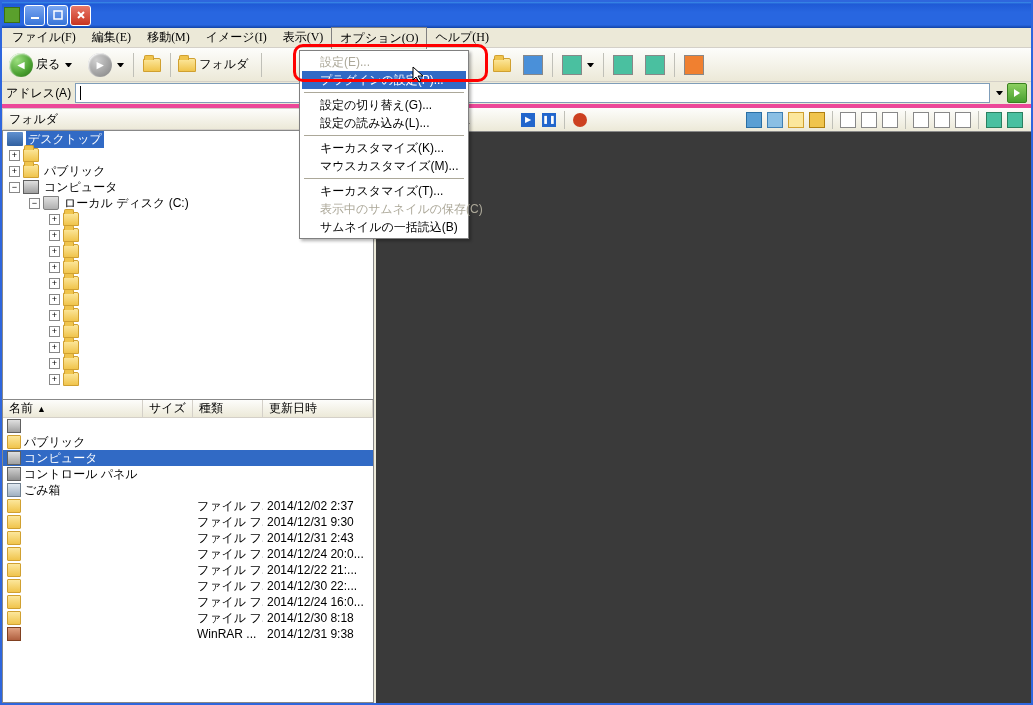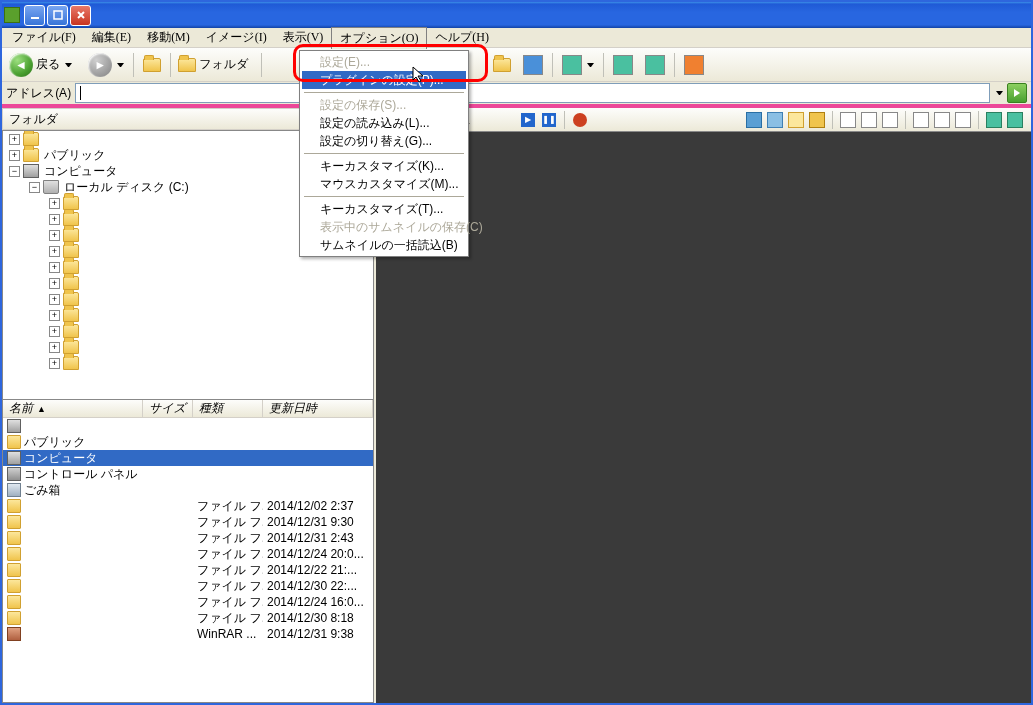--- a/index.html
+++ b/index.html
@@ -42,21 +42,21 @@
 .tree-row { display: flex; align-items: center; height: 16px; padding-left: 4px; white-space: nowrap; }
 .tree-row .expander { width: 11px; height: 11px; border: 1px solid #888; background: #fff; display: flex; align-items: center; justify-content: center; font-size: 9px; line-height: 1; margin-right: 3px; color: #000; }
 .tree-row .ticon { width: 16px; height: 14px; margin-right: 3px; }
 .tree-row .label { padding: 0 2px; }
 .tree-row .label.selected { background: #316ac5; color: #fff; }
 .desktop-icon { background: linear-gradient(to bottom, #6090d0, #3060a0); border-radius: 1px; }
 .computer-icon { background: linear-gradient(to bottom, #e0e0e0, #a0a0a0); border: 1px solid #606060; }
 .drive-icon { background: linear-gradient(to bottom, #e0e0e0, #b0b0b0); border: 1px solid #808080; border-radius: 0 0 2px 2px; }
 
 .list-panel { flex: 1; display: flex; flex-direction: column; background: #fff; border: 1px solid #888; border-top: none; overflow: hidden; }
-.list-header { display: flex; height: 18px; background: linear-gradient(to bottom, #fdfdfb, #ece9d8); border-bottom: 1px solid #d4d0c8; font-style: italic; }
+.list-header { display: flex; height: 18px; background: linear-gradient(to bottom, #fdfdfb, #ece9d8); border-bottom: 1px solid #d4d0c8; }
 .list-header .col { border-right: 1px solid #d4d0c8; padding: 2px 6px; display: flex; align-items: center; }
 .list-body { flex: 1; overflow: auto; }
 .list-row { display: flex; height: 16px; align-items: center; }
 .list-row.selected { background: #316ac5; color: #fff; }
 .list-row .cell { padding: 0 4px; white-space: nowrap; overflow: hidden; display: flex; align-items: center; gap: 3px; }
 .file-icon { width: 14px; height: 14px; }
 
 .right-panel { flex: 1; display: flex; flex-direction: column; background: #3a3a3a; }
 .viewer-toolbar { height: 24px; background: linear-gradient(to bottom, #fdfdfb, #ece9d8); border-bottom: 1px solid #888; display: flex; align-items: center; padding: 0 6px; gap: 4px; }
 .viewer-toolbar .spacer { flex: 1; }
@@ -171,20 +171,24 @@
       </svg>
   </div>
 </div>
 
 <div class="main">
   <div class="left-panel">
     <div class="panel-header">
       <span>フォルダ</span>
     </div>
     <div class="tree-panel">
+      <div class="tree-row">
+        <div class="ticon desktop-icon"></div>
+        <span class="label selected">デスクトップ</span>
+      </div>
       <div class="tree-row" style="padding-left:6px">
         <div class="expander">+</div>
         <div class="ticon folder-icon"></div>
       </div>
       <div class="tree-row" style="padding-left:6px">
         <div class="expander">+</div>
         <div class="ticon folder-icon"></div>
         <span class="label">パブリック</span>
       </div>
       <div class="tree-row" style="padding-left:6px">
@@ -455,23 +459,22 @@
 
 <div class="statusbar">
   <div class="pane">コンピュータ</div>
   <div class="pane">1 / 24 ファイル</div>
 </div>
 
 <div class="dropdown-menu">
   <div class="menu-row disabled">設定(E)...</div>
   <div class="menu-row highlight">プラグインの設定(P)...</div>
   <div class="menu-sep"></div>
-  <div class="menu-row disabled">設定の保存(S)...</div>
+  <div class="menu-row">設定の切り替え(G)...</div>
   <div class="menu-row">設定の読み込み(L)...</div>
-  <div class="menu-row">設定の切り替え(G)...</div>
   <div class="menu-sep"></div>
   <div class="menu-row">キーカスタマイズ(K)...</div>
   <div class="menu-row">マウスカスタマイズ(M)...</div>
   <div class="menu-sep"></div>
   <div class="menu-row">キーカスタマイズ(T)...</div>
   <div class="menu-row disabled">表示中のサムネイルの保存(C)</div>
   <div class="menu-row">サムネイルの一括読込(B)</div>
 </div>
 
 <div class="highlight-box"></div>

